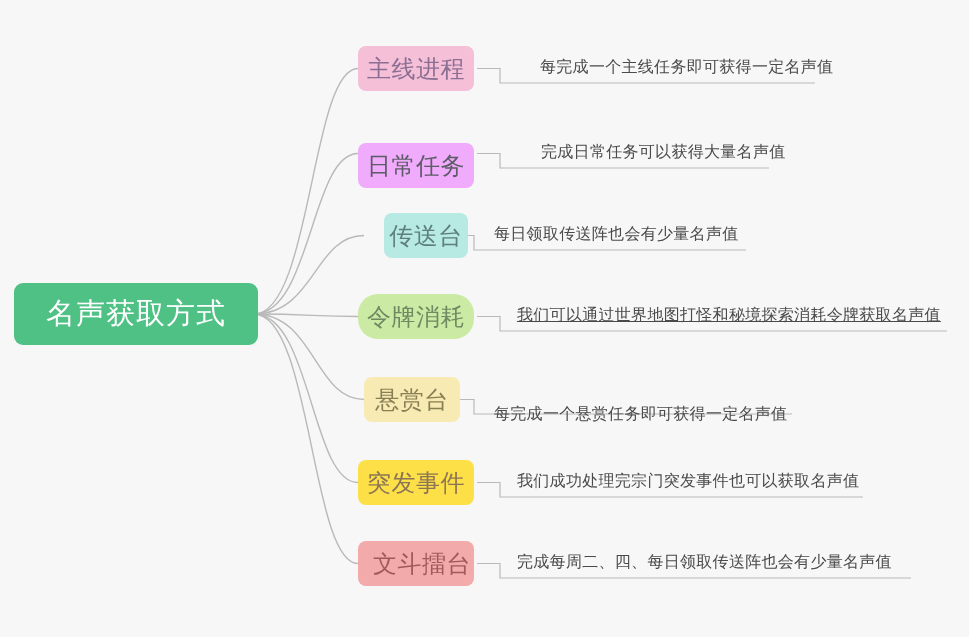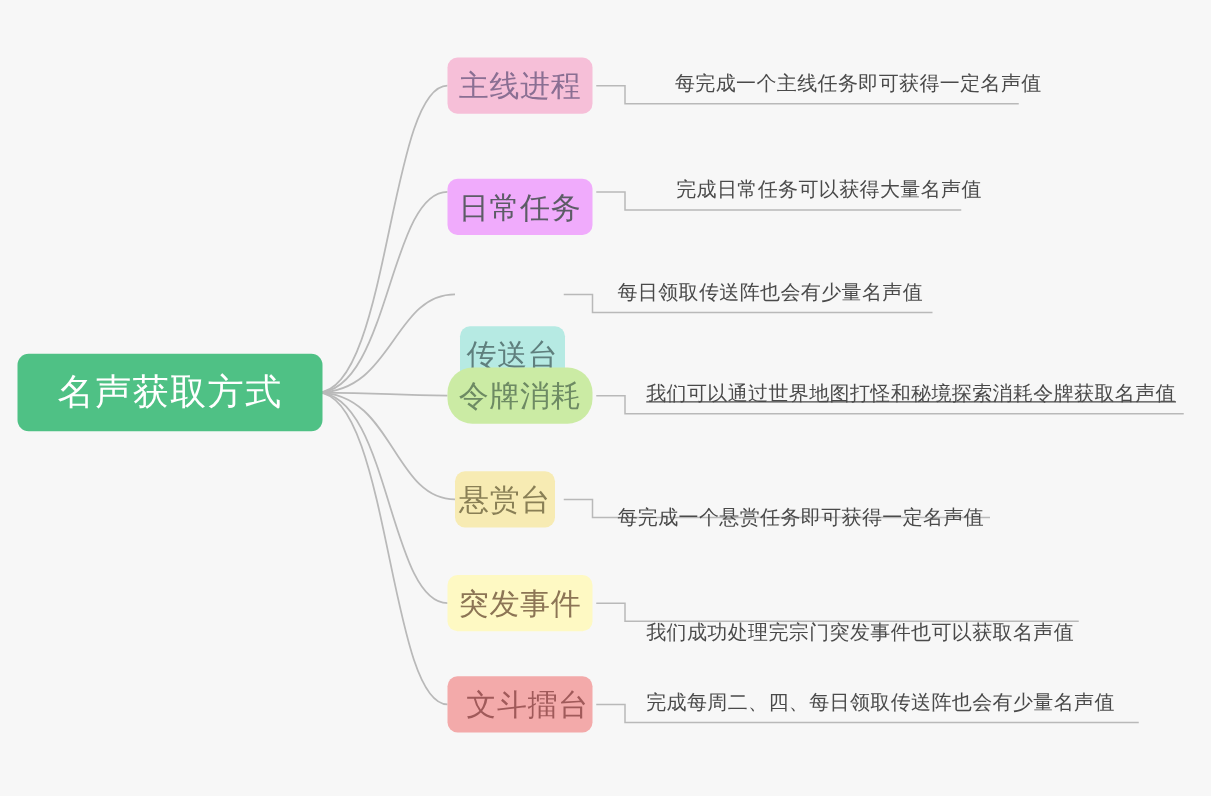--- a/index.html
+++ b/index.html
@@ -92,39 +92,39 @@
     <span>名声获取方式</span>
   </div>
 
   <div id="branch-layer">
       <div class="branch-node" style="left: 358px; top: 46px; width: 116px; background: rgb(246, 191, 216); color: rgb(138, 111, 147);">
         <span>主线进程</span>
       </div>
       <div class="branch-node" style="left: 358px; top: 131px; width: 116px; background: #f0abfc; color: rgb(92, 92, 102); margin-top: 12px;">
         <span>日常任务</span>
       </div>
-      <div class="branch-node" style="left: 368px; top: 213px; width: 84px; background: rgb(182, 234, 227); color: rgb(95, 127, 125); margin-top: 48px;">
+      <div class="branch-node" style="left: 384px; top: 213px; width: 84px; background: rgb(182, 234, 227); color: rgb(95, 127, 125);">
         <span>传送台</span>
       </div>
       <div class="branch-node" style="left: 358px; top: 294px; width: 116px; background: rgb(203, 235, 164); color: rgb(109, 138, 99); border-radius: 20px;">
         <span>令牌消耗</span>
       </div>
-      <div class="branch-node" style="left: 364px; top: 377px; width: 80px; background: rgb(247, 235, 179); color: rgb(137, 127, 85);">
+      <div class="branch-node" style="left: 364px; top: 377px; width: 96px; background: rgb(247, 235, 179); color: rgb(137, 127, 85);">
         <span>悬赏台</span>
       </div>
-      <div class="branch-node" style="left: 358px; top: 460px; width: 116px; background: #fef9c3; color: rgb(140, 117, 85);">
+      <div class="branch-node" style="left: 358px; top: 460px; width: 116px; background: #fde047; color: rgb(140, 117, 85);">
         <span>突发事件</span>
       </div>
       <div class="branch-node" style="left: 358px; top: 541px; width: 116px; background: rgb(243, 170, 170); color: rgb(160, 90, 90); padding-left: 12px;">
         <span>文斗擂台</span>
       </div>
     </div>
   <div id="desc-layer">
       <div class="desc" style="left: 517px; top: 57px; margin-left: 23px;">每完成一个主线任务即可获得一定名声值</div>
       <div class="desc" style="left: 517px; top: 142px; margin-left: 24px;">完成日常任务可以获得大量名声值</div>
       <div class="desc" style="left: 494px; top: 224px; font-family: Liberation Serif, serif;">每日领取传送阵也会有少量名声值</div>
       <div class="desc" style="left: 517px; top: 305px; text-decoration: underline;">我们可以通过世界地图打怪和秘境探索消耗令牌获取名声值</div>
       <div class="desc" style="left: 494px; top: 404px;">每完成一个悬赏任务即可获得一定名声值</div>
-      <div class="desc" style="left: 517px; top: 496px;">我们成功处理完宗门突发事件也可以获取名声值</div>
+      <div class="desc" style="left: 517px; top: 471px;">我们成功处理完宗门突发事件也可以获取名声值</div>
       <div class="desc" style="left: 517px; top: 552px;">完成每周二、四、每日领取传送阵也会有少量名声值</div>
     </div>
 
 </div>
 
 </body></html>

